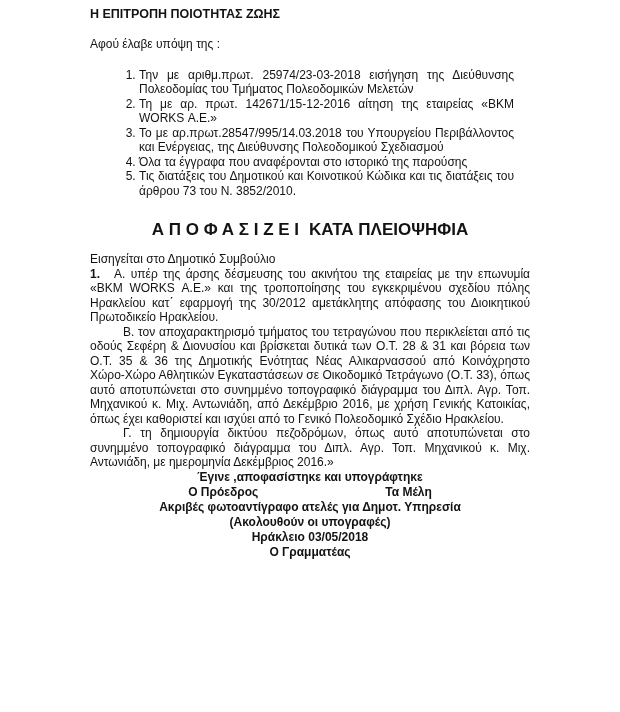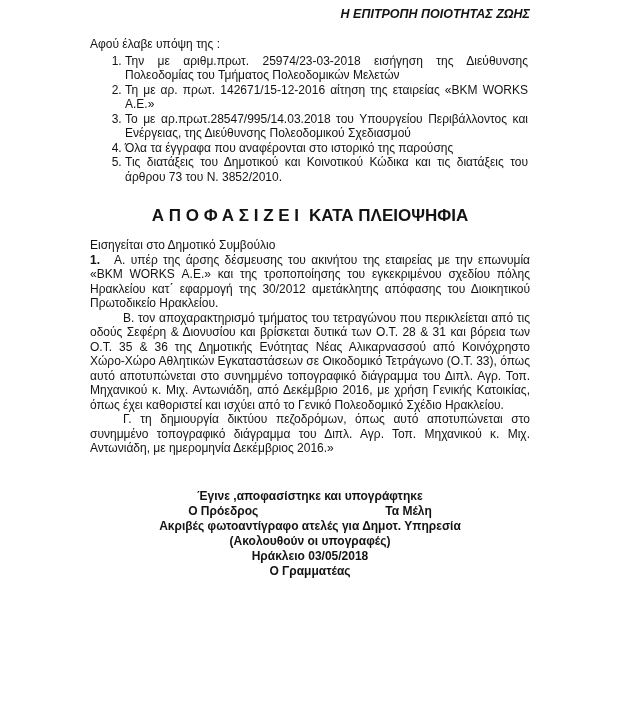--- a/index.html
+++ b/index.html
@@ -20,29 +20,28 @@
     box-sizing: border-box;
     width: 620px;
     height: 712px;
     padding: 7px 90px 0 90px;
     background: #ffffff;
   }
   .title {
     margin: 0;
     font-size: 12.5px;
     font-weight: bold;
-    text-align: right;
+    text-align: left;
     line-height: 15px;
-    font-style: italic;
   }
   .intro {
     margin: 15px 0 0 0;
   }
   ol.considerations {
-    margin: 2px;
+    margin: 16px;
     padding: 0 0 0 33px;
     list-style: decimal outside;
   }
   ol.considerations li {
     text-align: justify;
   }
   .decision-heading {
     margin: 24px 0 0 0;
     font-size: 17px;
     font-weight: bold;
@@ -67,21 +66,20 @@
     display: inline-block;
     width: 14px;
   }
   .indent {
     text-indent: 33px;
   }
   .para-2 {
     margin-top: 40px;
   }
   .closing {
-    margin-top: 33px;
     text-align: center;
     font-weight: bold;
     line-height: 15px;
   }
   .sig-row {
     display: flex;
     justify-content: center;
   }
   .sig-gap {
     width: 127px;

